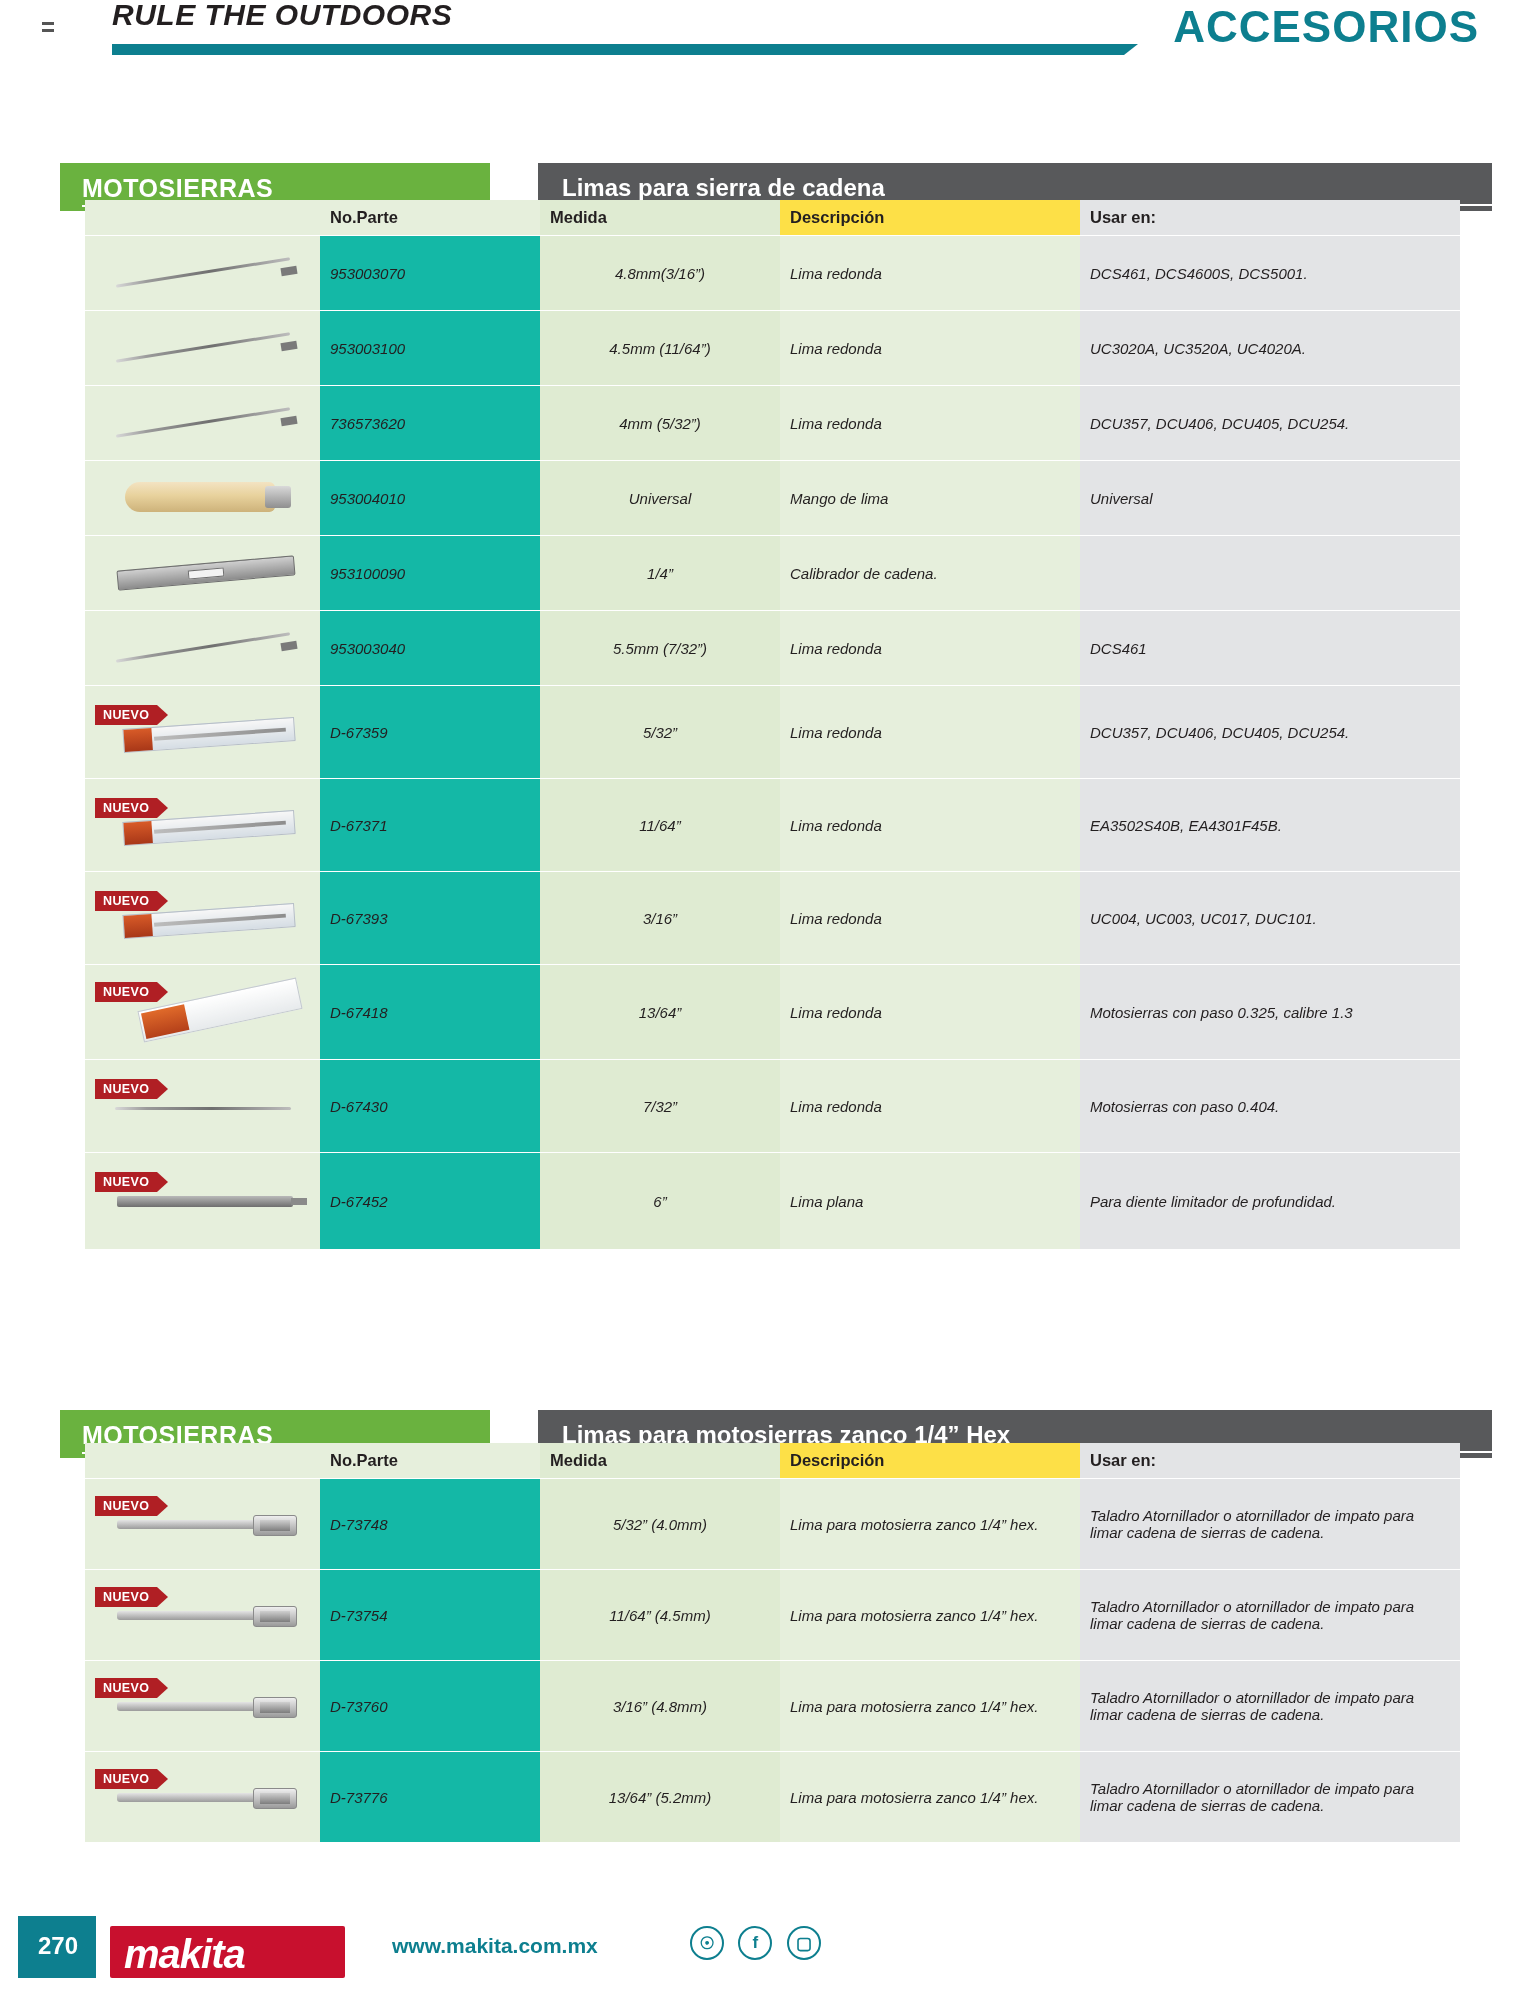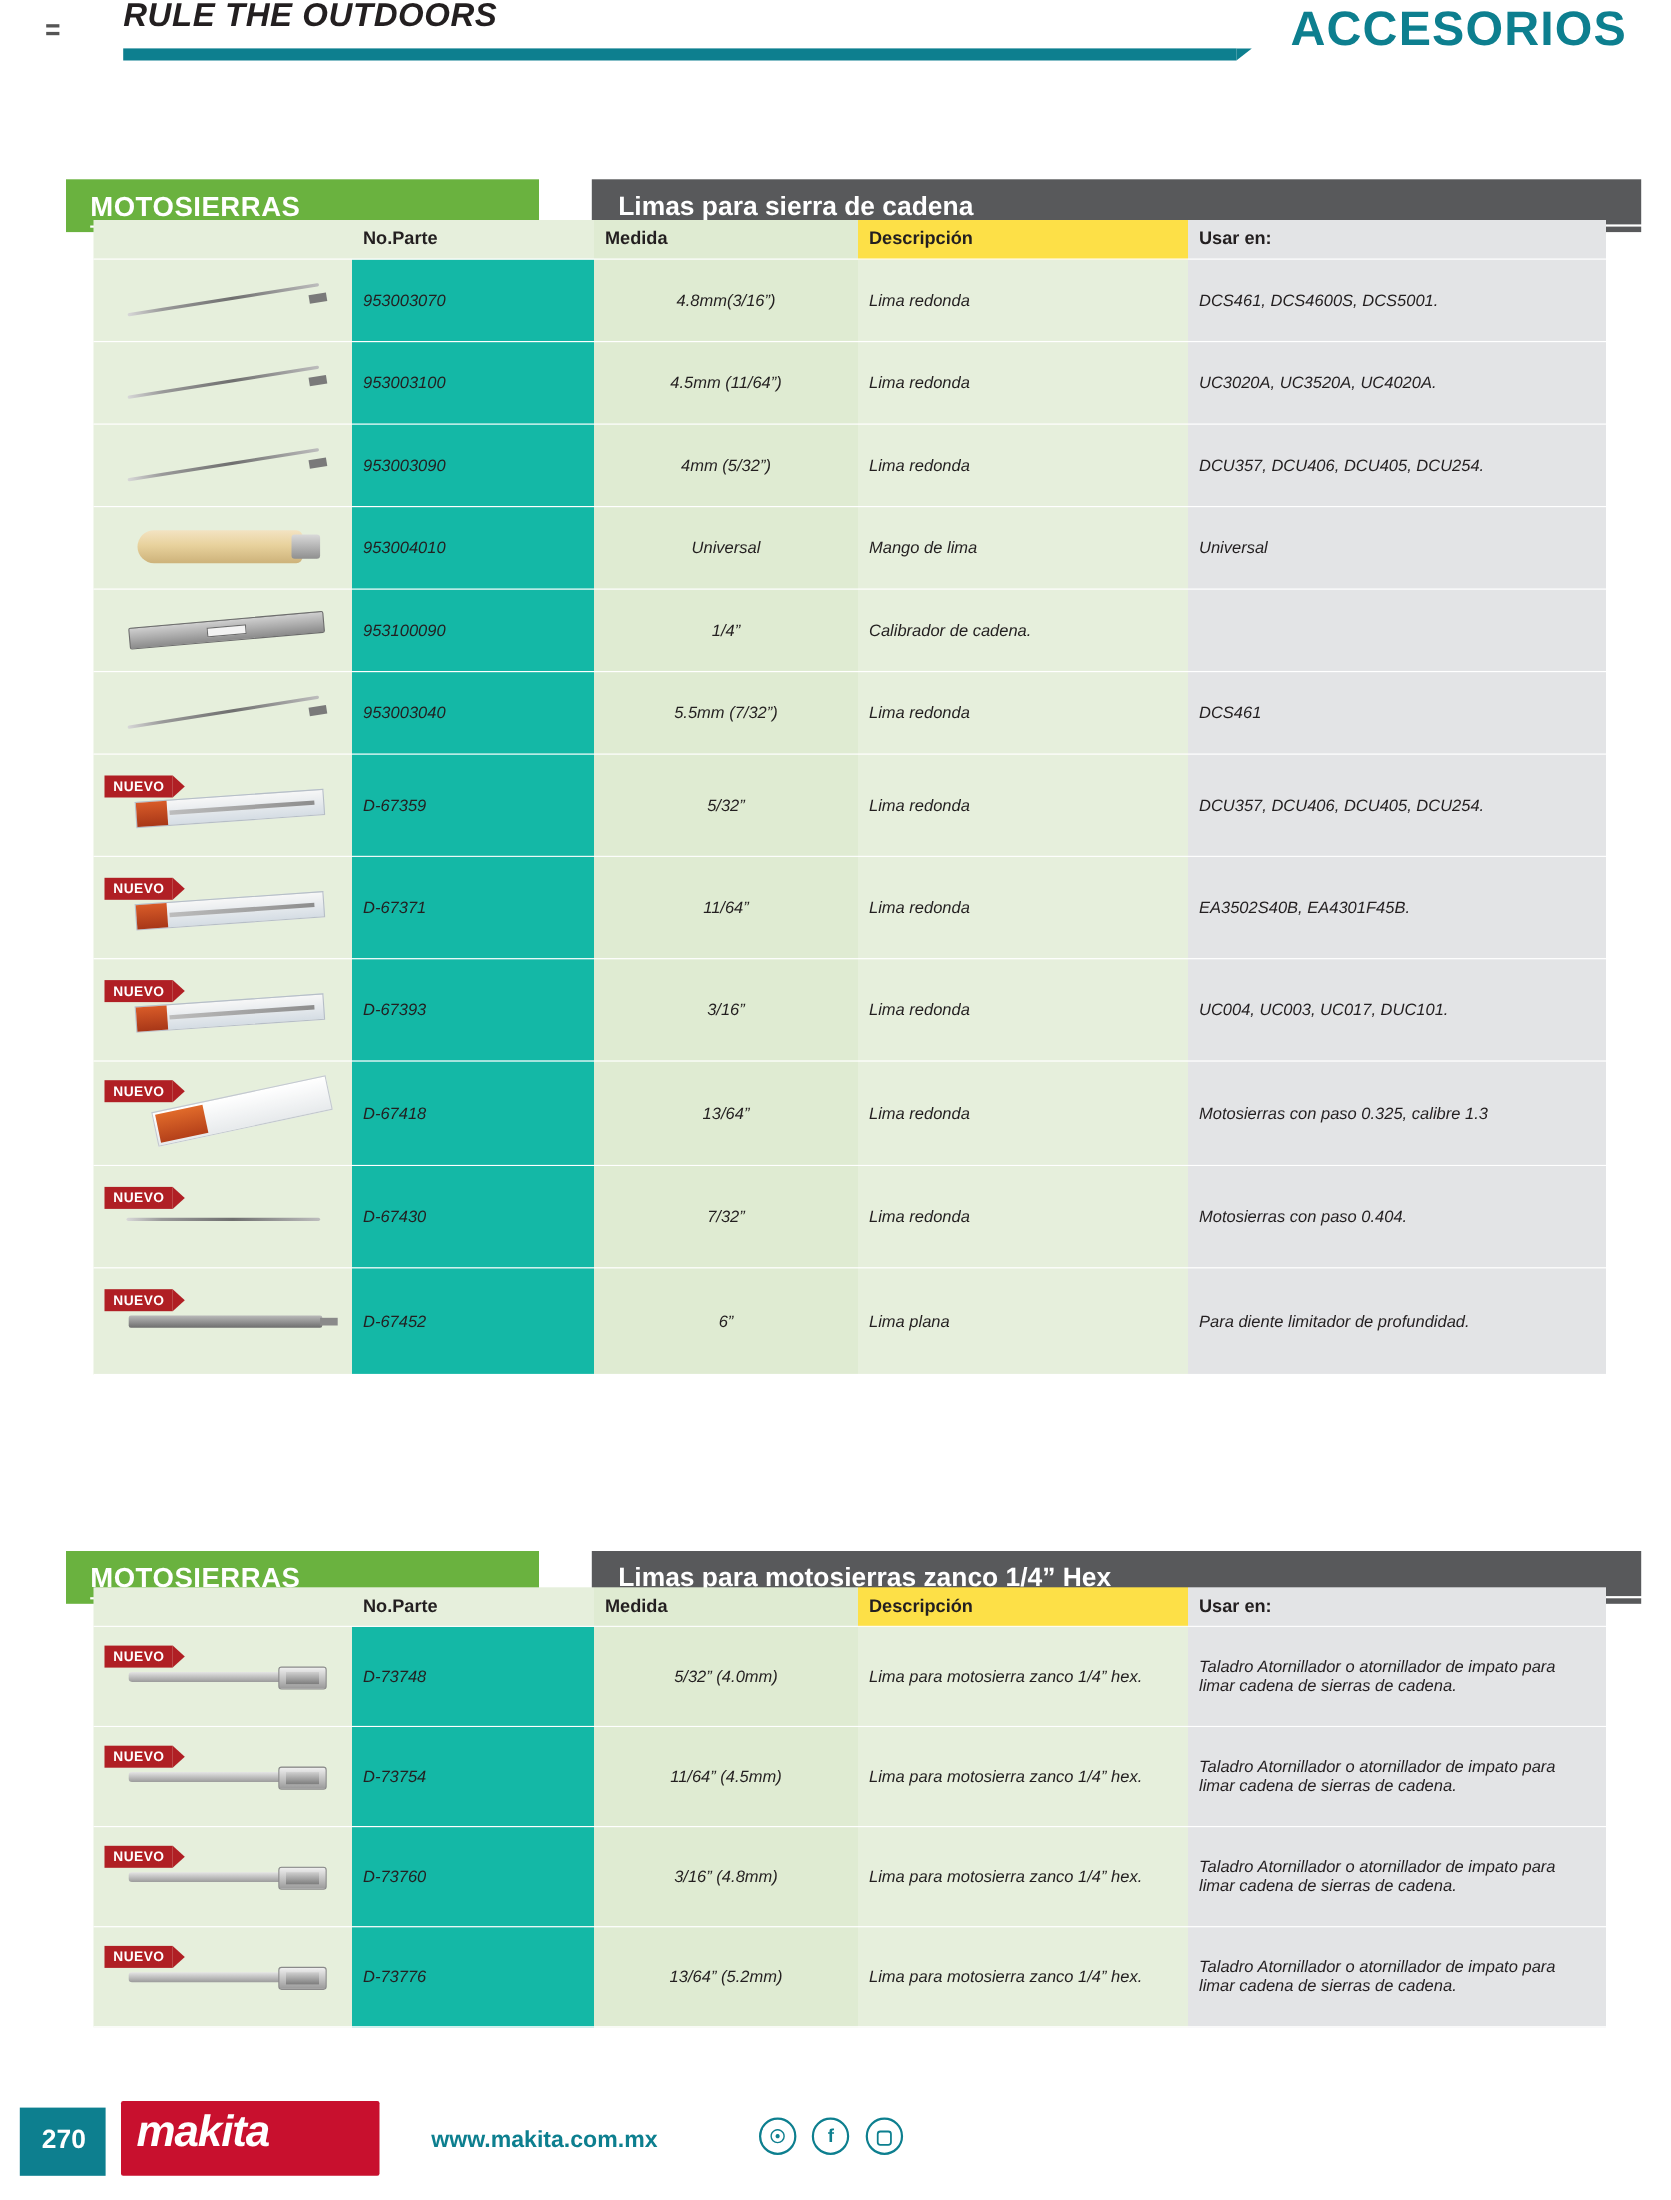--- a/index.html
+++ b/index.html
@@ -176,21 +176,21 @@
   }
   
   .footer{position:absolute;left:0;bottom:0;width:1519px;height:100px;}
   .footer-teal{
     position:absolute;left:18px;bottom:22px;width:78px;height:62px;background:#0d7f8f;
   }
   .pagenum{
     position:absolute;left:38px;bottom:40px;color:#ffffff;font-weight:bold;font-size:24px;
   }
   .makita-logo{
-    position:absolute;left:110px;bottom:22px;width:235px;height:68px;
+    position:absolute;left:110px;bottom:22px;width:235px;height:52px;
     background:#c8102e;border-radius:2px;
   }
   .makita-logo span{
     position:absolute;left:14px;top:6px;color:#ffffff;font-weight:bold;
     font-style:italic;font-size:40px;letter-spacing:-1px;
   }
   .weburl{
     position:absolute;left:392px;bottom:42px;color:#0d7f8f;font-weight:bold;font-size:21px;
   }
   .social{position:absolute;bottom:36px;}
@@ -270,21 +270,21 @@
 
     <tr>
       <td class="col-img">
         <div class="cellimg">
             <div class="art">
               <div class="file-thin"></div>
               <div class="file-tip"></div>
             </div>
           </div>
       </td>
-      <td class="col-part">953003090</td>
+      <td class="col-part">736573620</td>
       <td class="col-med">4mm (5/32”)</td>
       <td class="col-desc">Lima redonda</td>
       <td class="col-usar">DCU357, DCU406, DCU405, DCU254.</td>
     </tr>
 
     <tr>
       <td class="col-img">
         <div class="cellimg">
             <div class="art">
               <div class="handle"></div>

